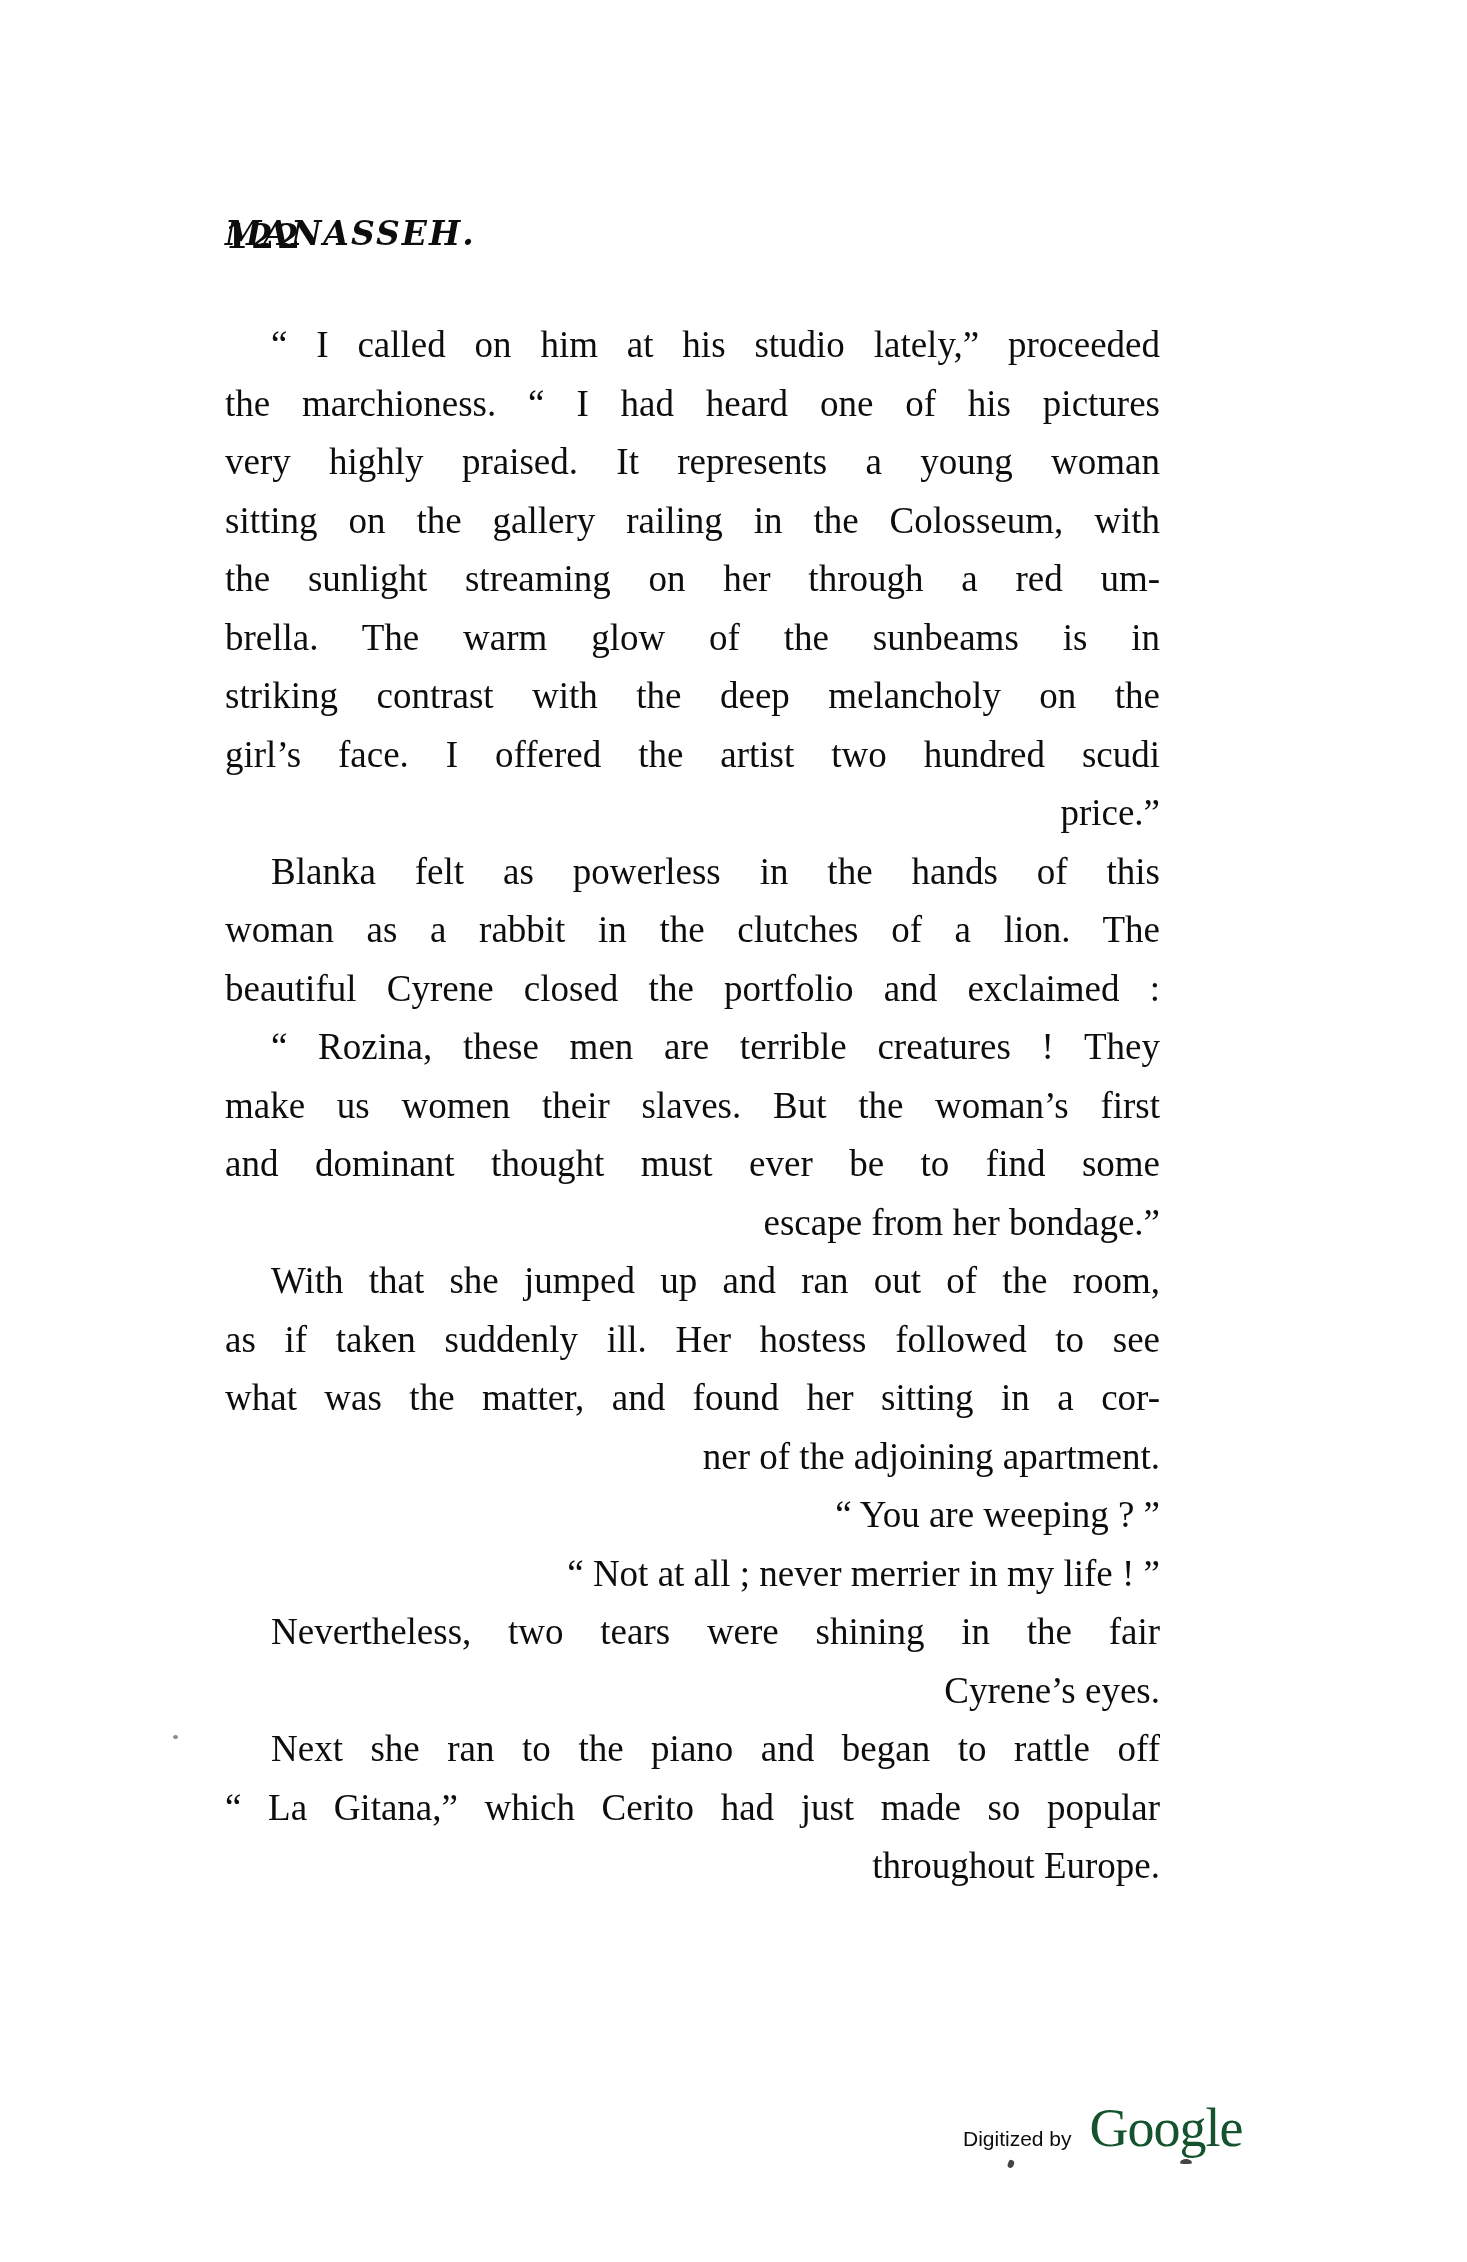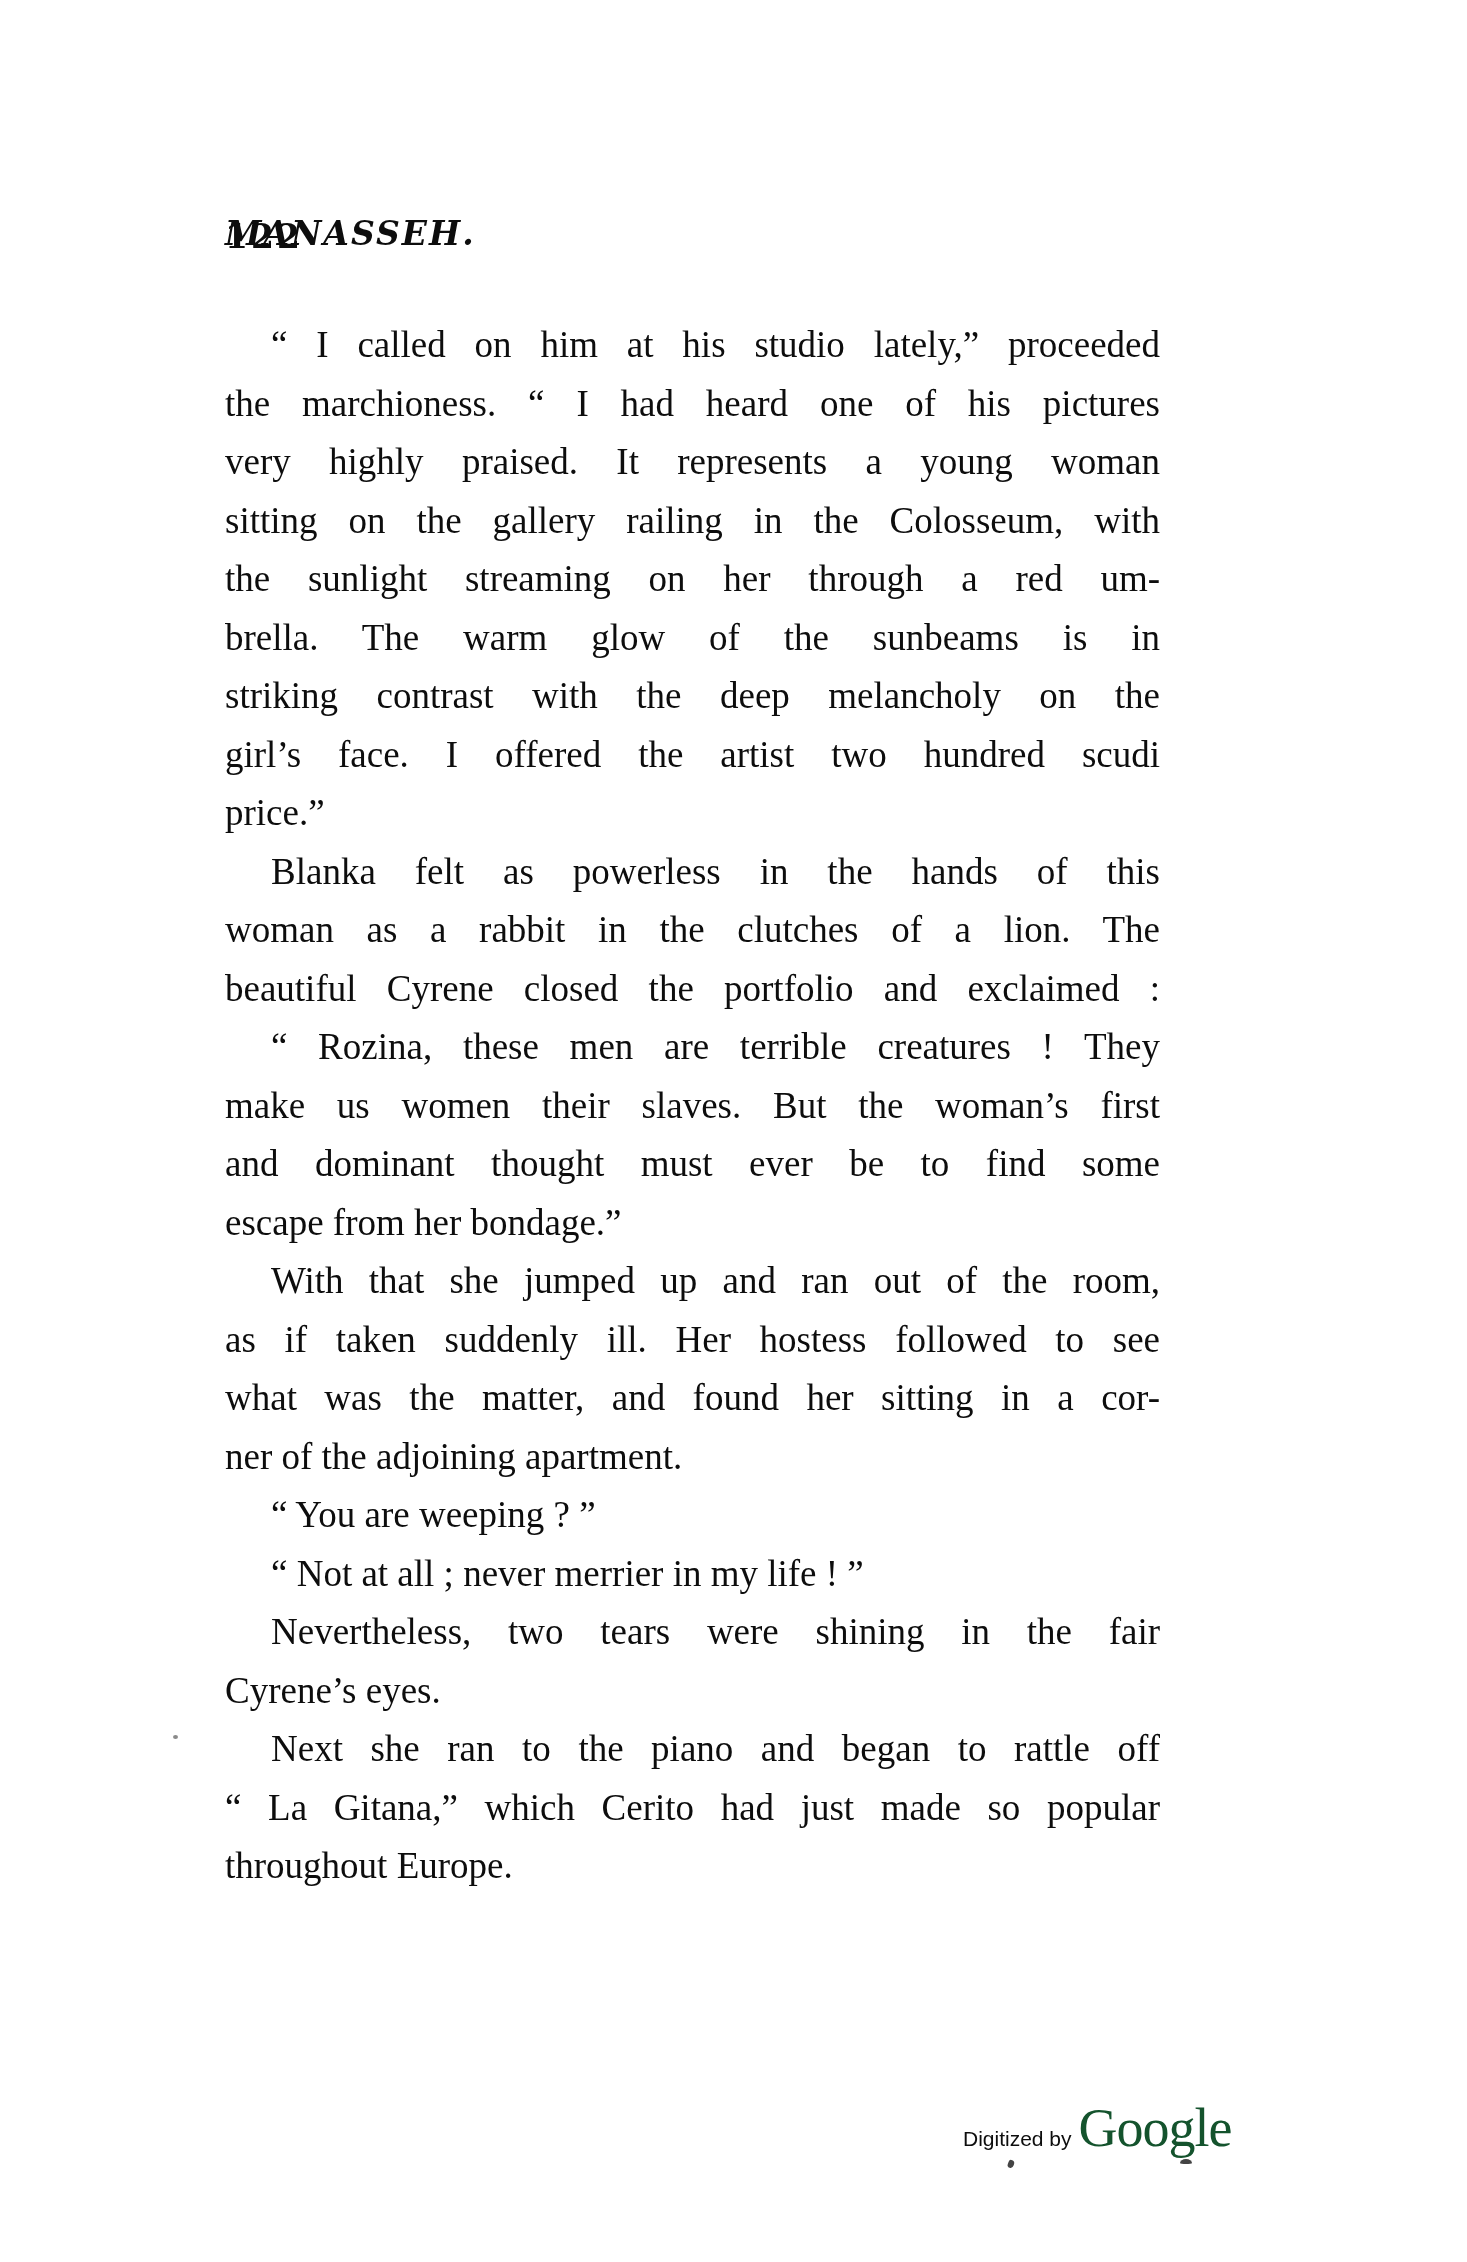--- a/index.html
+++ b/index.html
@@ -52,32 +52,32 @@
     line-height: 58.5px;
     overflow: hidden;
     white-space: nowrap;
   }
   .line.justify {
     white-space: normal;
     text-align: justify;
     text-align-last: justify;
   }
   .line.left {
-    text-align: left;
+    text-align: right;
   }
   .line.indent {
     text-indent: 46px;
   }
   .credit {
     position: absolute;
     left: 963px;
     top: 2097px;
     display: flex;
     align-items: baseline;
-    gap: 7px;
+    gap: 18px;
   }
   .credit-small {
     font-family: "Liberation Sans", sans-serif;
     font-size: 21px;
     color: #0d0d0d;
   }
   .credit-google {
     font-family: "Liberation Serif", serif;
     font-size: 54px;
     letter-spacing: -1px;

